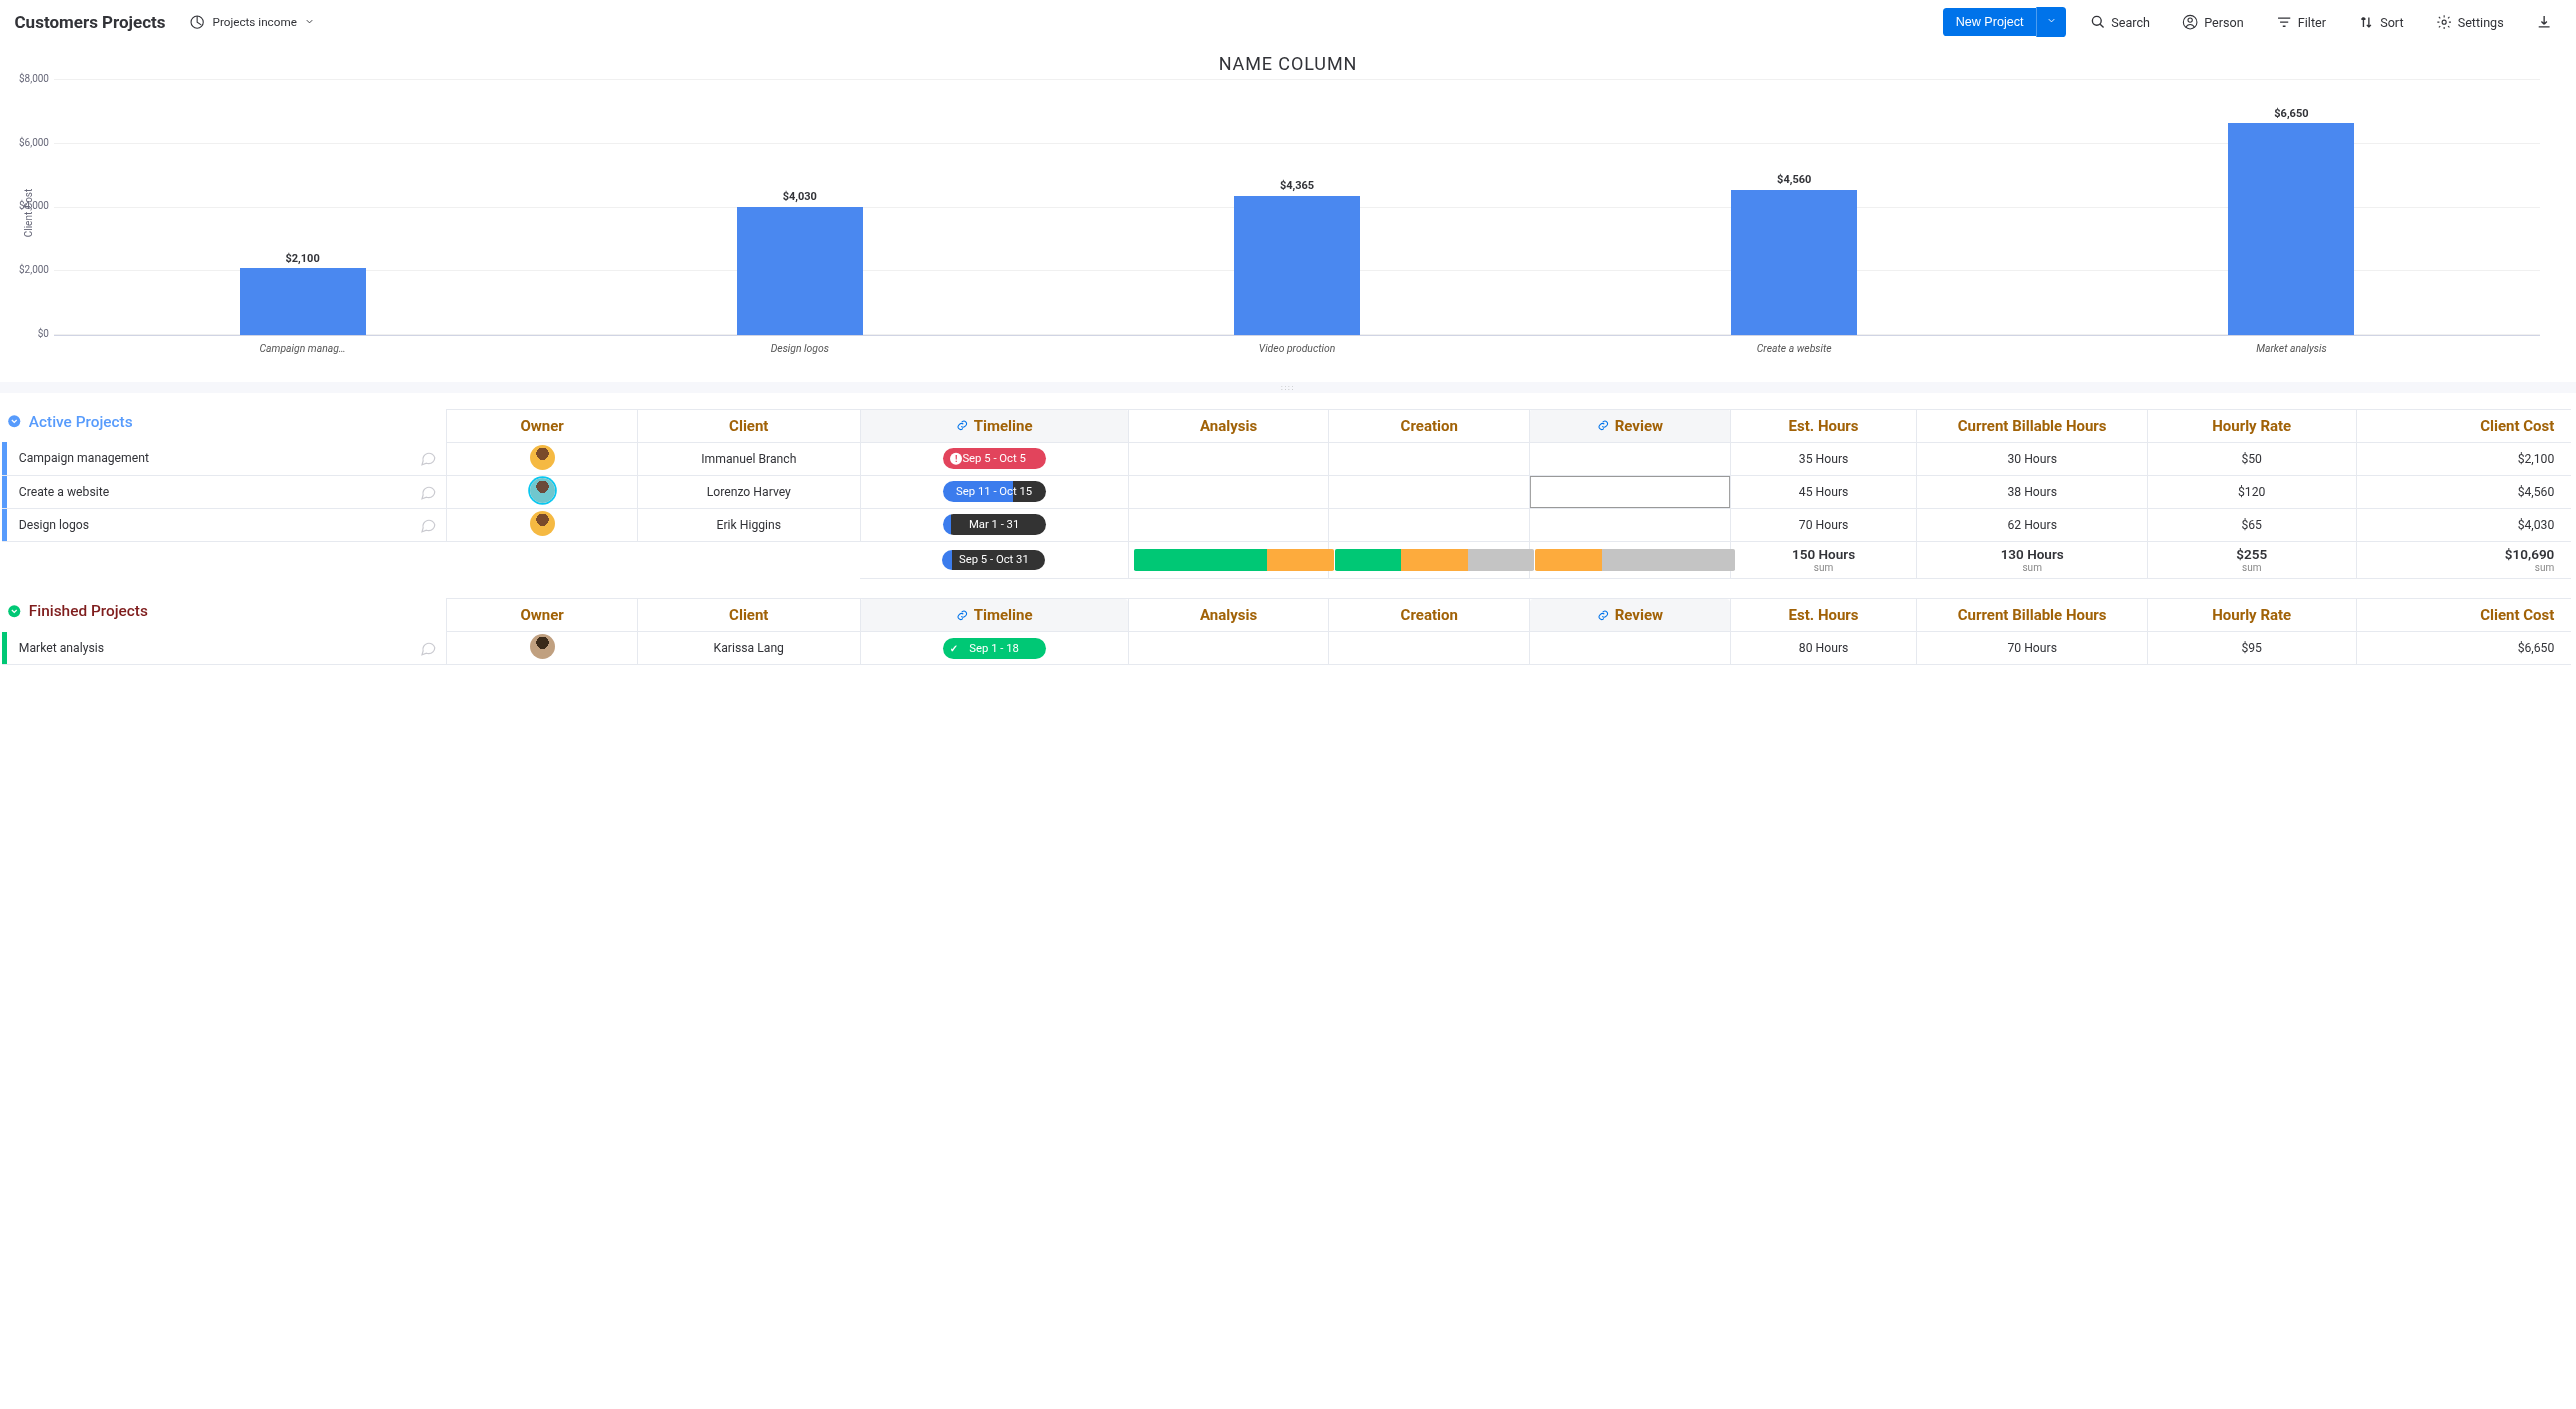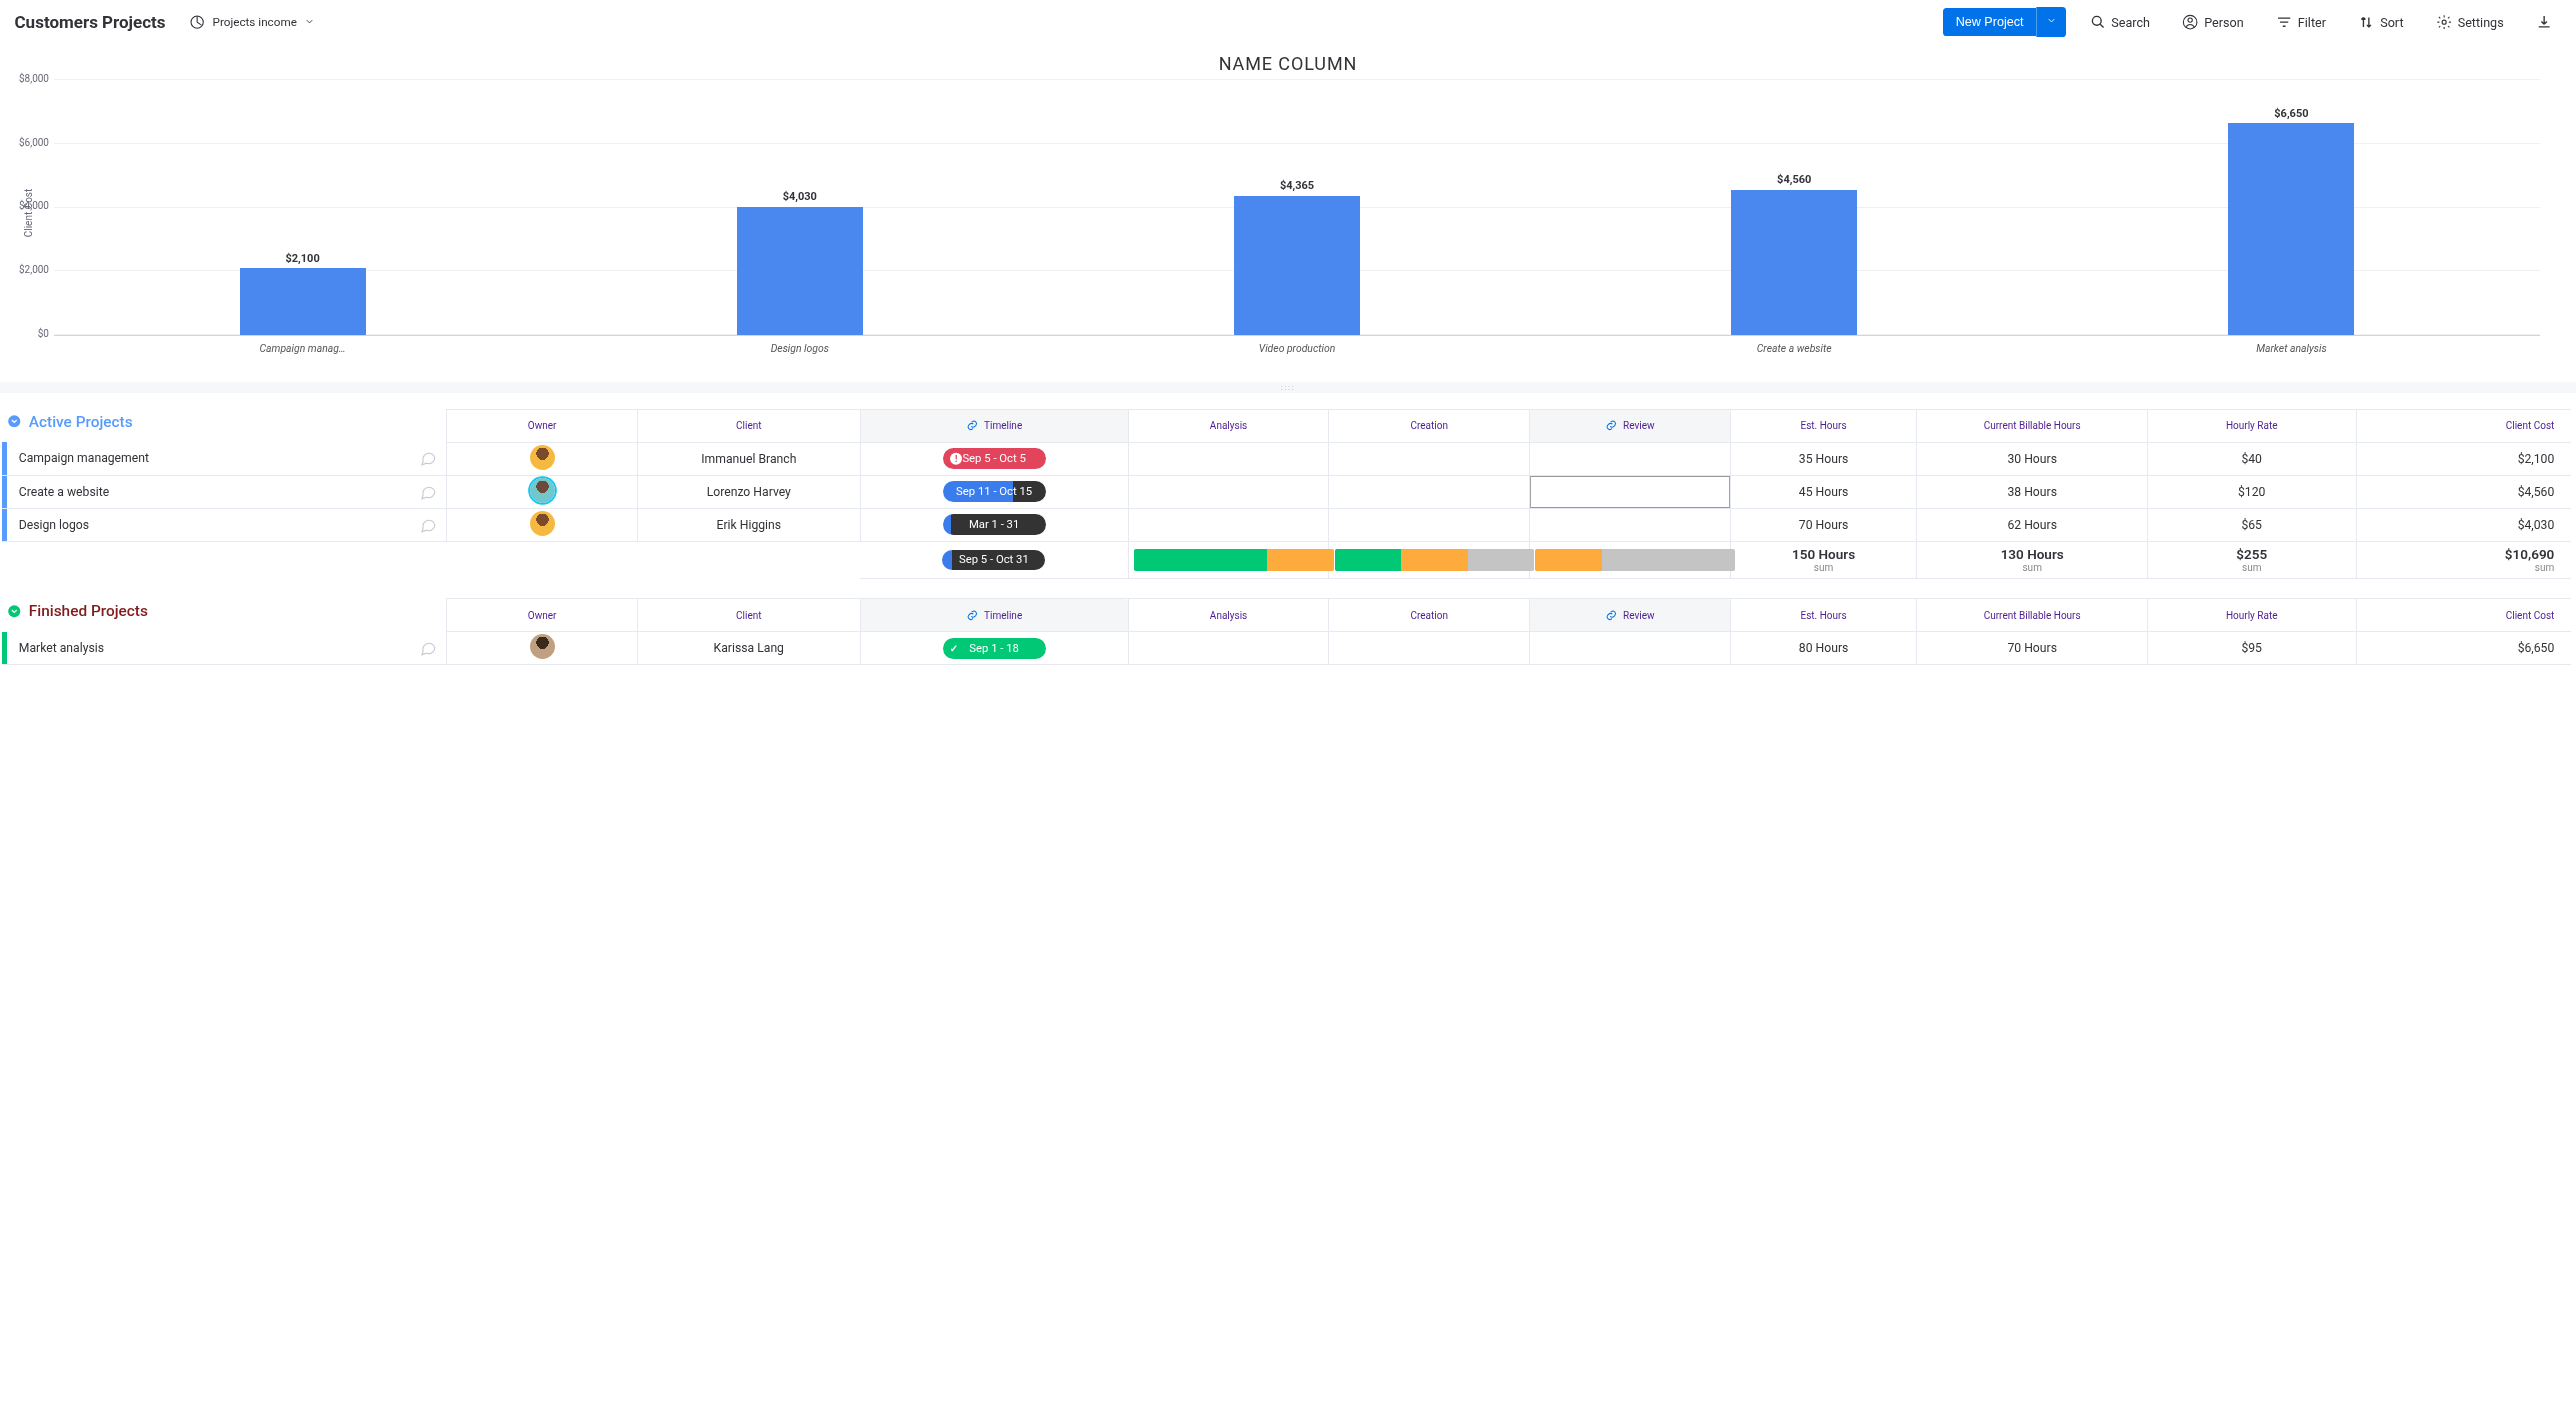--- a/index.html
+++ b/index.html
@@ -39,21 +39,21 @@
 .group-header-row { display: flex; align-items: center; margin-top: 23.5px; }
 .group-caret { width: 18px; height: 18px; display: flex; align-items: center; justify-content: center; cursor: pointer; border-radius: 50%; margin-left: 3.6px; }
 .group-caret svg { width: 14.5px; height: 14.5px; }
 .group-title { font-size: 15.4px; font-weight: 500; margin-left: 5.4px; }
 .group-title.blue { color: #579bfc; }
 .group-title.green { color: #7f1d1d; }
 
 .tbl { display: table; width: 100%; border-collapse: collapse; margin-top: 0; }
 .tbl .row { display: table-row; }
 .tbl .cell { display: table-cell; vertical-align: middle; text-align: center; border-right: 0.9px solid #e6e9ef; border-bottom: 0.9px solid #e6e9ef; height: 33px; font-size: 12.2px; background: #fff; }
-.tbl .row.head .cell { font-size: 10px; color: #4c1d95; font-weight: 400; background: #fff; border-bottom: 0.9px solid #e6e9ef; border-top: 0.9px solid #e6e9ef; }
+.tbl .row.head .cell { font-size: 15px; color: #a16207; font-weight: 700; background: #fff; border-bottom: 0.9px solid #e6e9ef; border-top: 0.9px solid #e6e9ef; }
 .tbl .row.head .cell.linkcol { background: #f5f6f8; border-radius: 3.6px 3.6px 0 0; }
 
 .cell.name-col { text-align: left; padding-left: 17px; border-left: none; position: relative; }
 .group-bar { position: absolute; left: 0; top: 0; bottom: 0; width: 5.4px; }
 .group-bar.blue { background: #579bfc; }
 .group-bar.green { background: #00c875; }
 .name-content { display: flex; align-items: center; justify-content: space-between; padding-right: 9px; }
 .chat-icon { width: 18px; height: 18px; opacity: 0.35; }
 
 .owner-avatar { width: 25px; height: 25px; border-radius: 50%; display: inline-block; }
@@ -274,21 +274,21 @@
           </div>
         </div>
       <div class="cell col-owner"><span class="owner-avatar av1"></span></div>
       <div class="cell col-client">Immanuel Branch</div>
       <div class="cell col-timeline"><span class="timeline-pill pill-red">Sep 5 - Oct 5</span></div>
       <div class="cell col-status status-cell s-done">Done</div>
       <div class="cell col-status status-cell s-done">Done</div>
       <div class="cell col-status status-cell s-working">Working on it</div>
       <div class="cell col-num">35 Hours</div>
       <div class="cell col-num-wide">30 Hours</div>
-      <div class="cell col-rate">$40</div>
+      <div class="cell col-rate">$50</div>
       <div class="cell col-cost big-right">$2,100</div>
     </div>
 
     <div class="row datarow">
       <div class="cell col-name name-col">
           <div class="group-bar blue"></div>
           <div class="name-content">
             <span>Create a website</span>
             <svg class="chat-icon" viewBox="0 0 24 24" fill="none" stroke="#676879" stroke-width="1.6">
               <path d="M21 11.5a8 8 0 0 1-8 8 9 9 0 0 1-3-.5L4 21l1.5-5A8 8 0 1 1 21 11.5z"></path>

